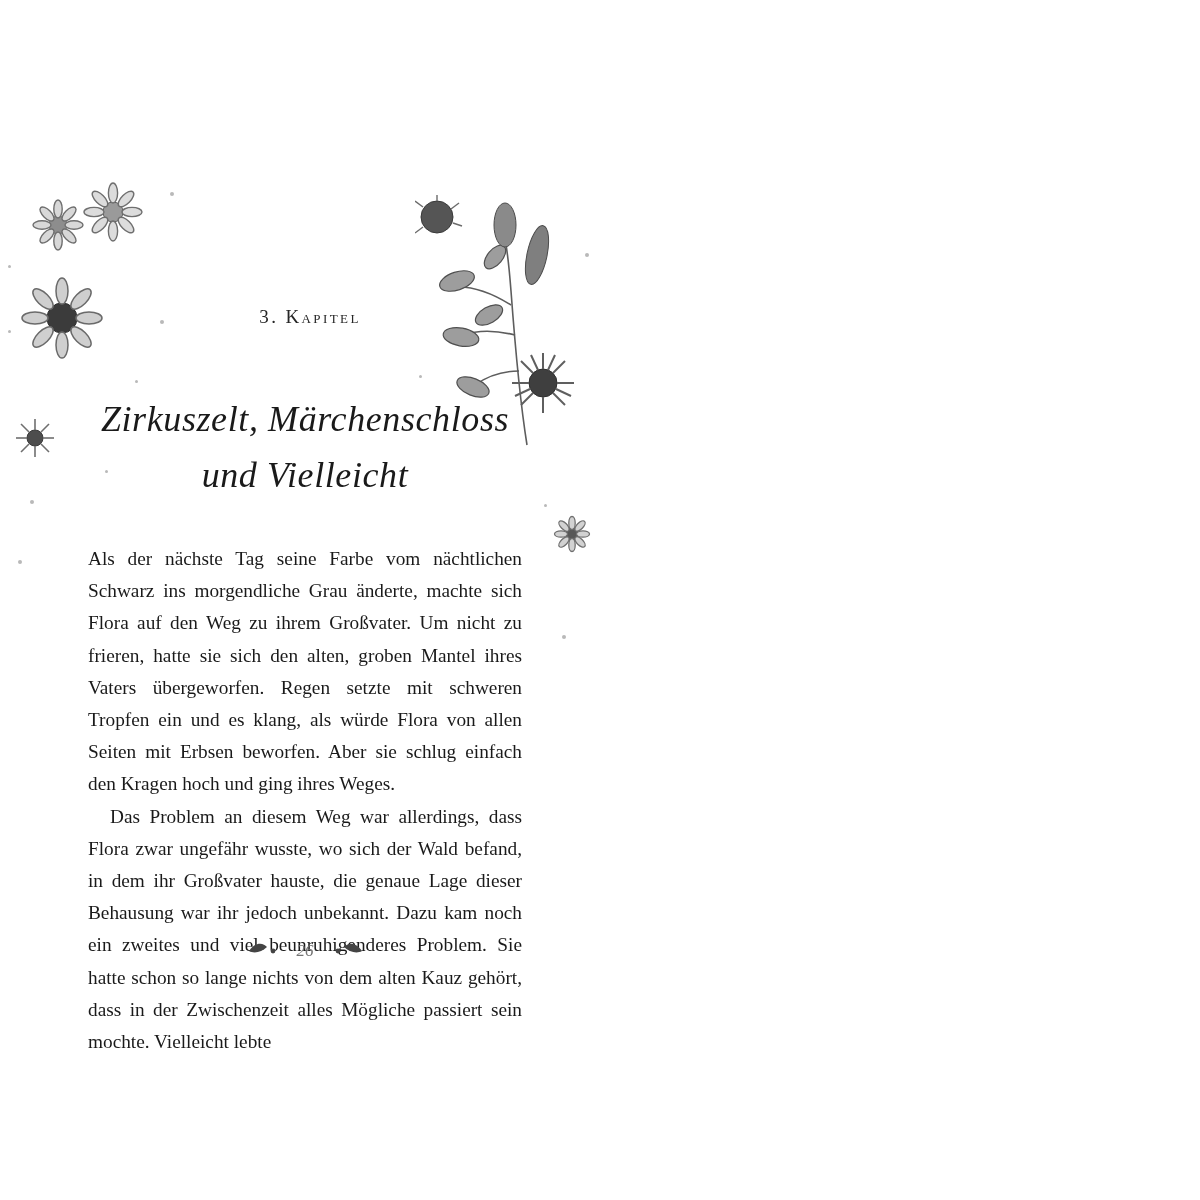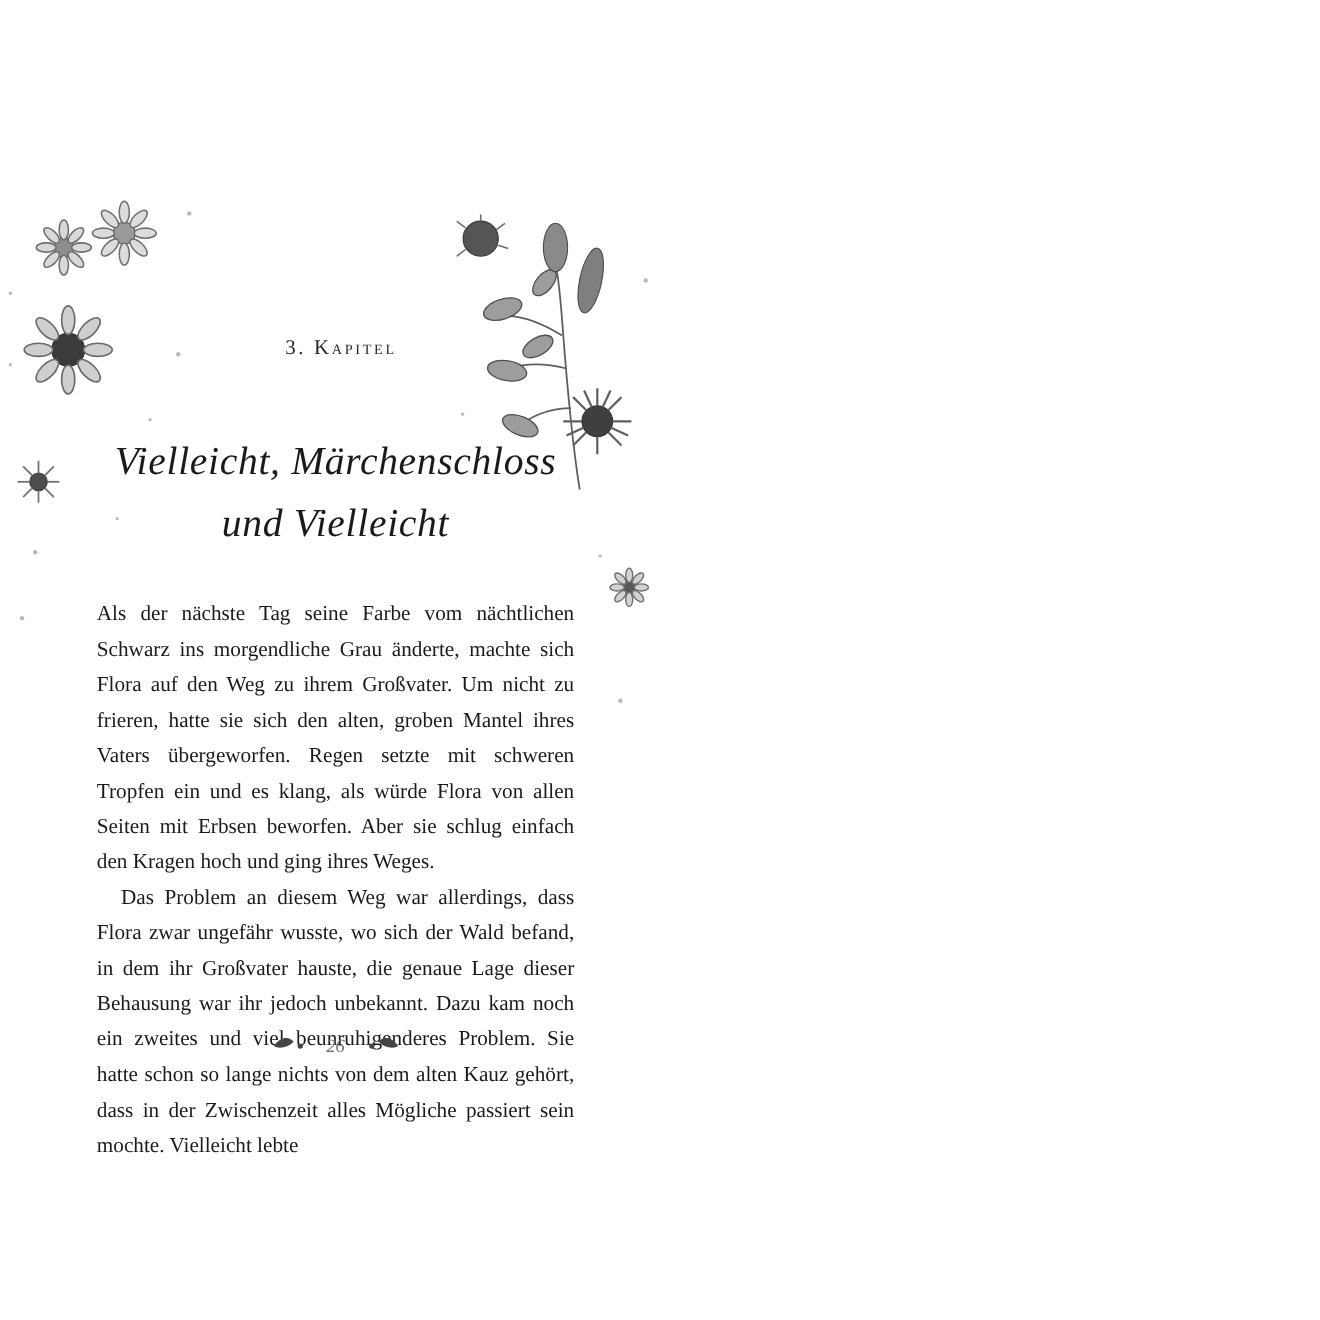--- a/index.html
+++ b/index.html
@@ -260,21 +260,21 @@
       <span class="dot" style="top:4px;left:4px;width:3px;height:3px;"></span>
     </div>
 
     <span class="dot" style="top:560px;left:18px;width:4px;height:4px;"></span>
     <span class="dot" style="top:635px;left:562px;width:4px;height:4px;"></span>
     <span class="dot" style="top:330px;left:8px;width:3px;height:3px;"></span>
 
     <div class="chapter-label">3. Kapitel</div>
 
     <div class="chapter-title">
-      <span>Vielleicht, Märchenschloss</span>
+      <span>Zirkuszelt, Märchenschloss</span>
       <span class="line2">und Vielleicht</span>
     </div>
 
     <div class="column column-left">
       <p>Als der nächste Tag seine Farbe vom nächtlichen Schwarz ins morgendliche Grau änderte, machte sich Flora auf den Weg zu ihrem Großvater. Um nicht zu frieren, hatte sie sich den alten, groben Mantel ihres Vaters übergeworfen. Regen setzte mit schweren Tropfen ein und es klang, als würde Flora von allen Seiten mit Erbsen beworfen. Aber sie schlug einfach den Kragen hoch und ging ihres Weges.</p>
       <p class="indent">Das Problem an diesem Weg war allerdings, dass Flora zwar ungefähr wusste, wo sich der Wald befand, in dem ihr Großvater hauste, die genaue Lage dieser Behausung war ihr jedoch unbekannt. Dazu kam noch ein zweites und viel beunruhigenderes Problem. Sie hatte schon so lange nichts von dem alten Kauz gehört, dass in der Zwischenzeit alles Mögliche passiert sein mochte. Vielleicht lebte</p>
     </div>
 
     <div class="folio folio-left">
       <span class="orn">

